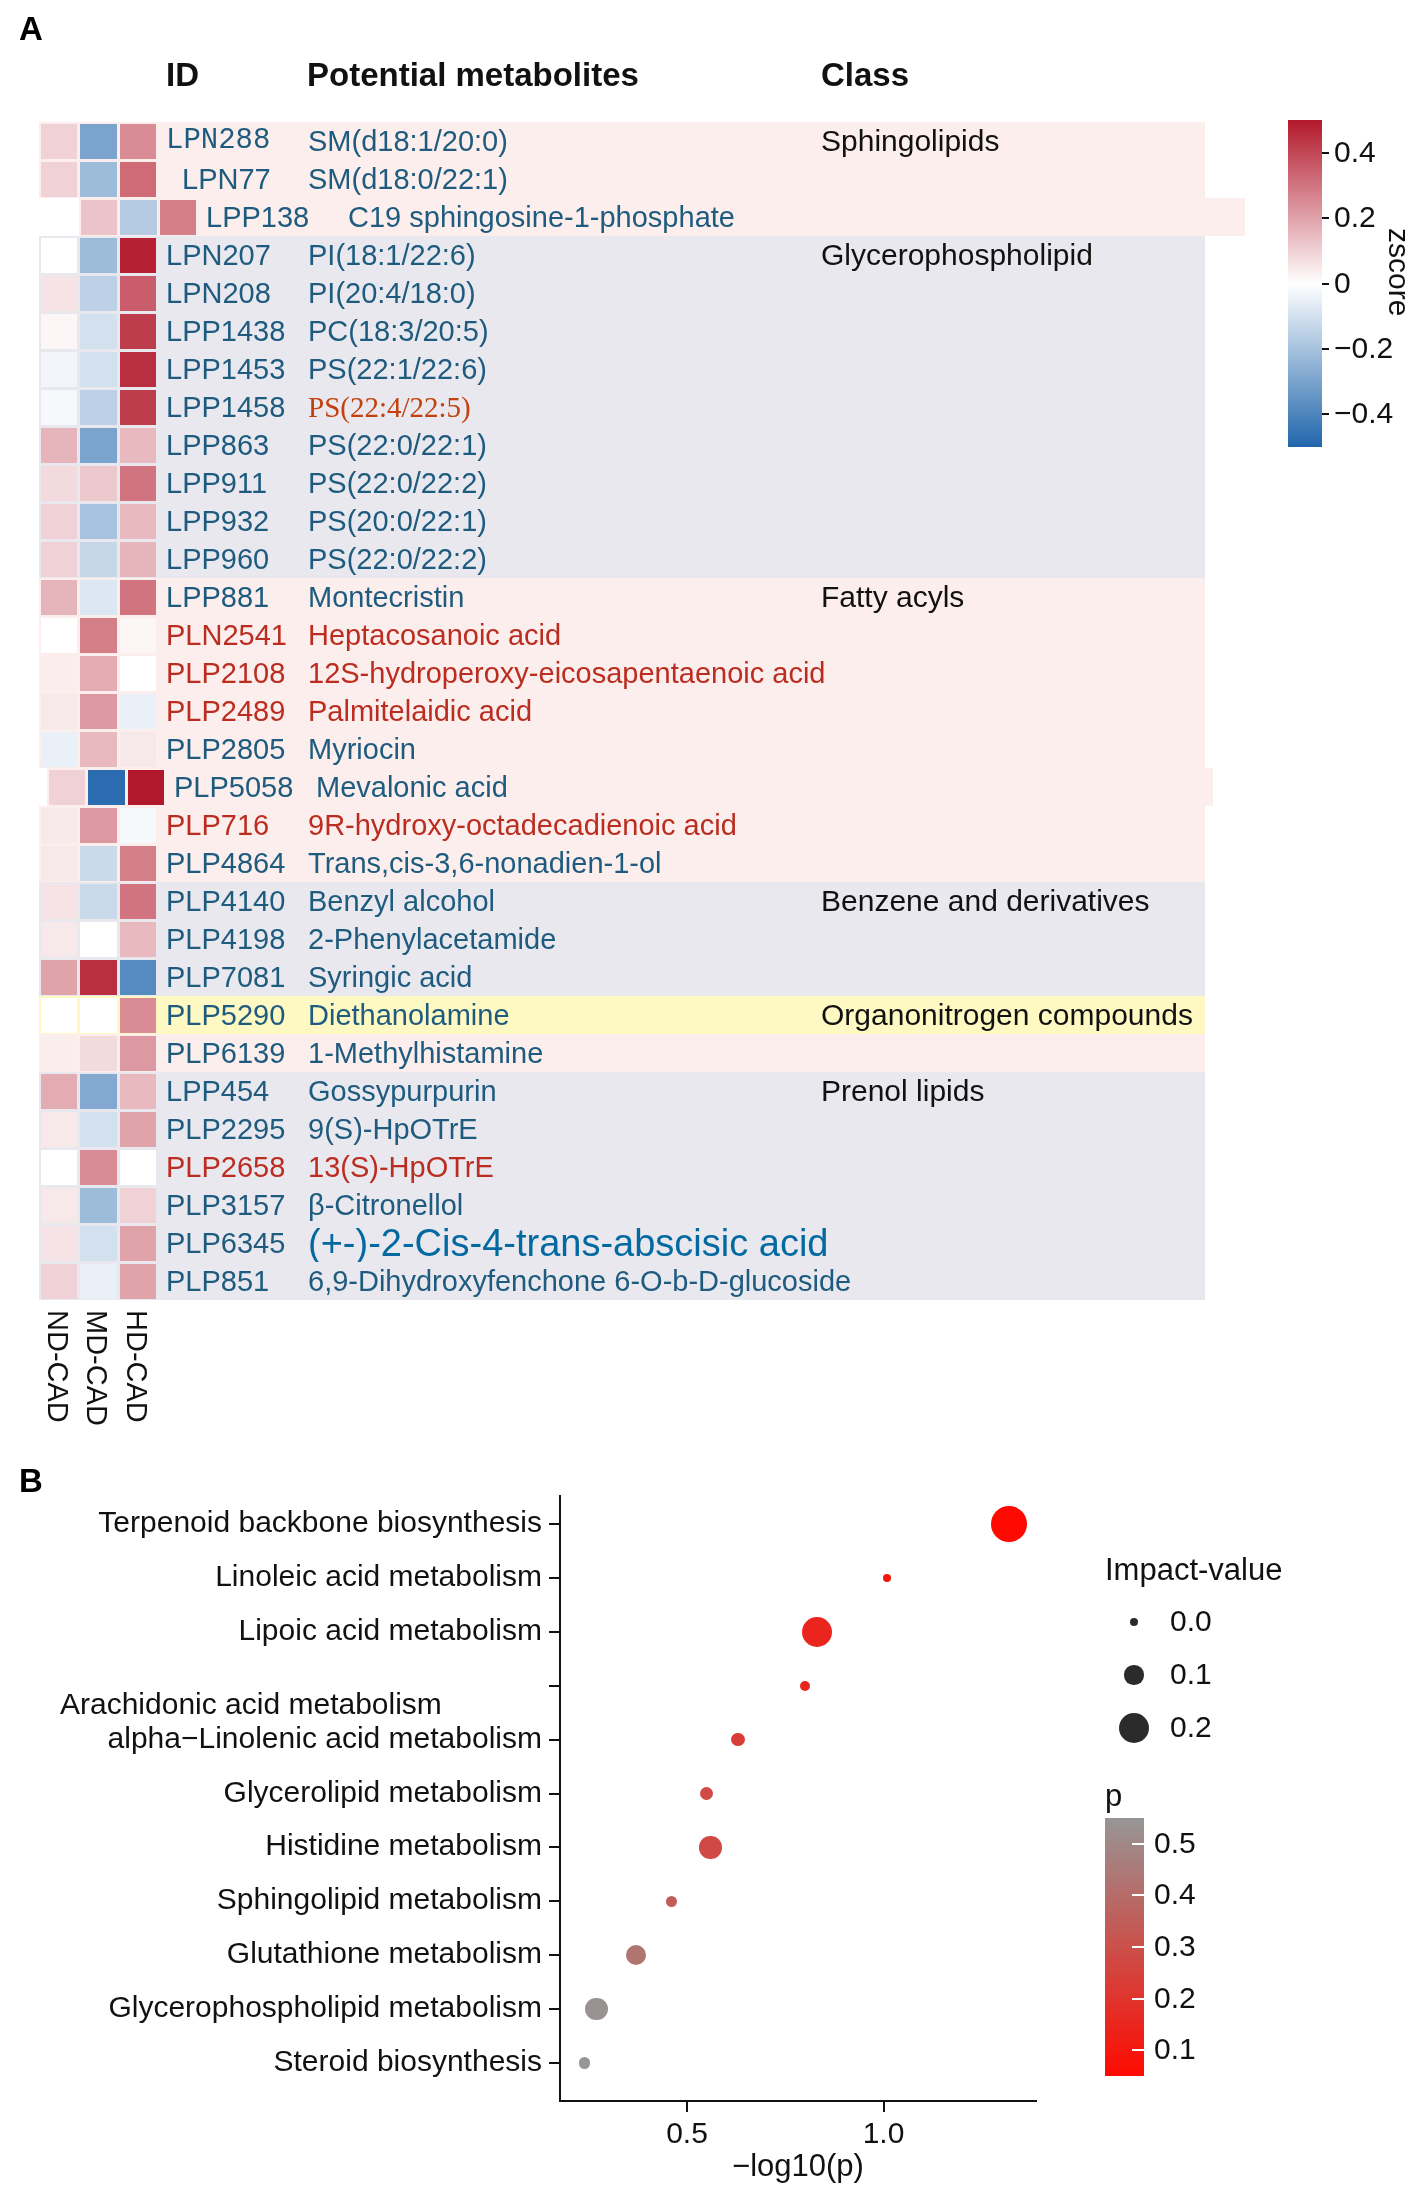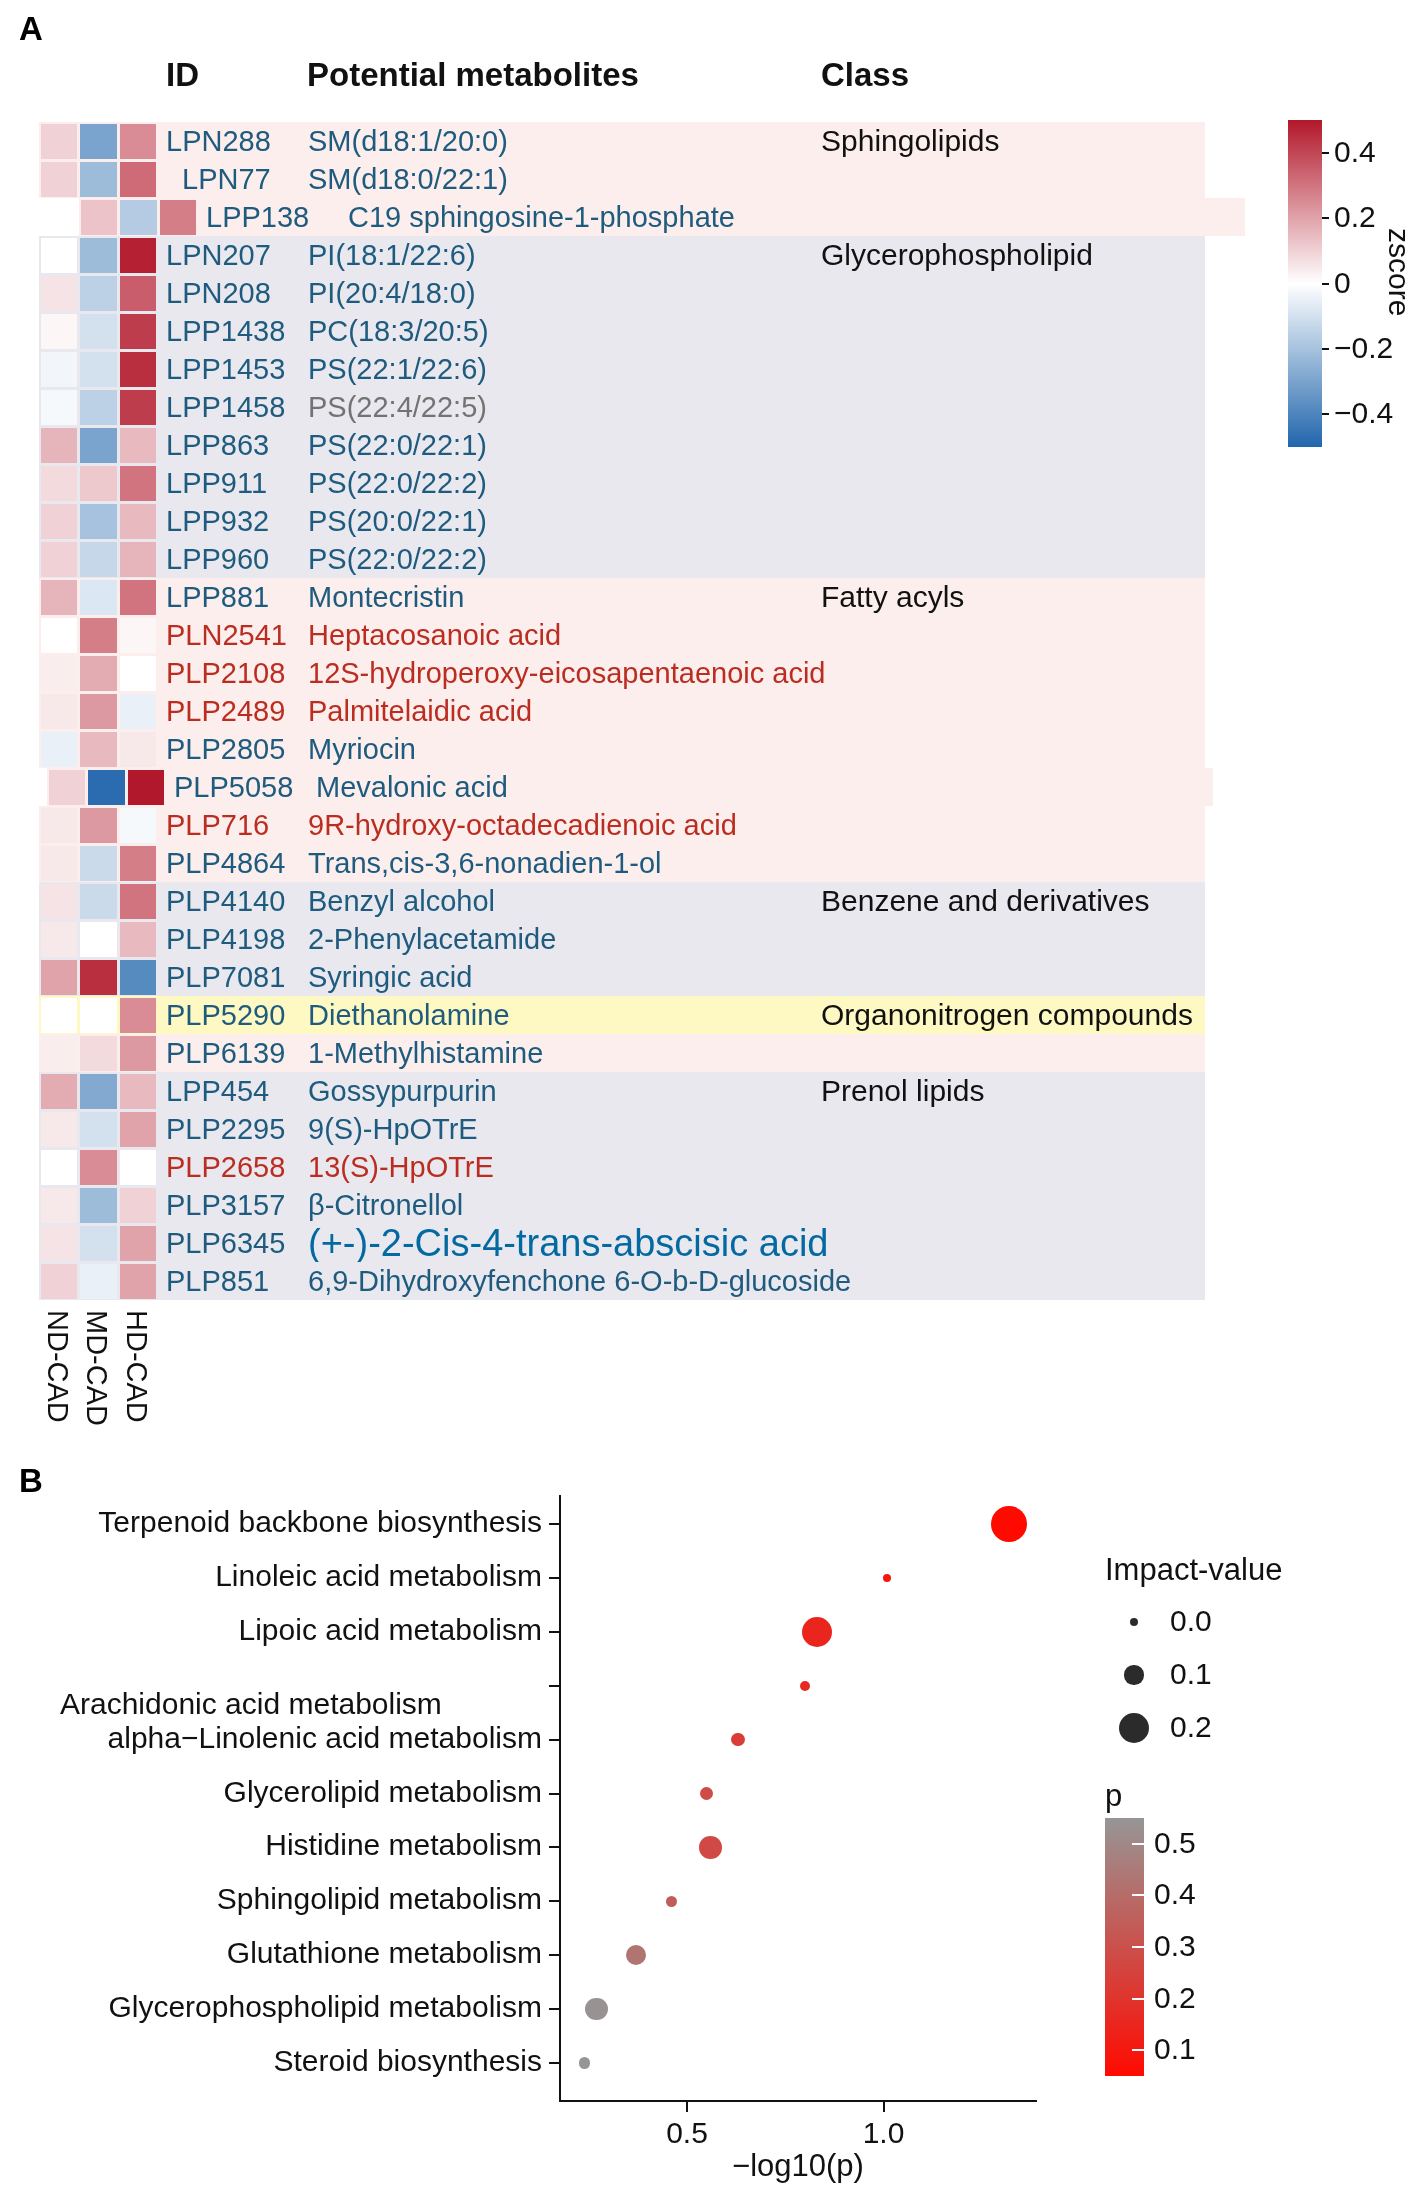--- a/index.html
+++ b/index.html
@@ -19,21 +19,21 @@
   <div class="panel-label" style="left:19px;top:10px">A</div>
   <div class="hm-header" style="left:166px">ID</div>
   <div class="hm-header" style="left:307px">Potential metabolites</div>
   <div class="hm-header" style="left:821px">Class</div>
 
   <div id="heatmap" class="abs" style="position: absolute; left: 39px; top: 122px; width: 1166px; height: 1178px;">
       <div style="position: absolute; left: 0px; top: 0px; width: 1166px; height: 38px; background: rgb(251, 238, 236);">
         <div style="position: absolute; left: 1.5px; top: 1.5px; width: 36.5px; height: 35px; background: rgb(240, 209, 213);"></div>
         <div style="position: absolute; left: 41px; top: 1.5px; width: 36.5px; height: 35px; background: rgb(122, 163, 205);"></div>
         <div style="position: absolute; left: 80.5px; top: 1.5px; width: 36.5px; height: 35px; background: rgb(217, 140, 149);"></div>
-        <div style="position: absolute; left: 127px; top: 0px; height: 38px; line-height: 38px; font-size: 29px; color: rgb(30, 91, 126); white-space: nowrap;">LPN288</div>
+        <div style="position: absolute; left: 127px; top: 0px; height: 38px; line-height: 38px; font-size: 29px; color: rgb(30, 91, 126); white-space: nowrap; font-family: Liberation Mono, monospace;">LPN288</div>
         <div style="position: absolute; left: 269px; top: 0px; height: 38px; line-height: 38px; font-size: 29px; color: rgb(30, 91, 126); white-space: nowrap;">SM(d18:1/20:0)</div>
         <div style="position: absolute; left: 782px; top: 0px; height: 38px; line-height: 38px; font-size: 30px; color: rgb(17, 17, 17); white-space: nowrap;">Sphingolipids</div>
       </div>
       <div style="position: absolute; left: 0px; top: 38px; width: 1166px; height: 38px; background: rgb(251, 238, 236);">
         <div style="position: absolute; left: 1.5px; top: 1.5px; width: 36.5px; height: 35px; background: rgb(240, 209, 213);"></div>
         <div style="position: absolute; left: 41px; top: 1.5px; width: 36.5px; height: 35px; background: rgb(157, 188, 218);"></div>
         <div style="position: absolute; left: 80.5px; top: 1.5px; width: 36.5px; height: 35px; background: rgb(206, 107, 119);"></div>
         <div style="position: absolute; left: 127px; top: 0px; height: 38px; line-height: 38px; font-size: 29px; color: rgb(30, 91, 126); white-space: nowrap; margin-left: 16px;">LPN77</div>
         <div style="position: absolute; left: 269px; top: 0px; height: 38px; line-height: 38px; font-size: 29px; color: rgb(30, 91, 126); white-space: nowrap;">SM(d18:0/22:1)</div>
       </div>
@@ -71,21 +71,21 @@
         <div style="position: absolute; left: 41px; top: 1.5px; width: 36.5px; height: 35px; background: rgb(211, 224, 238);"></div>
         <div style="position: absolute; left: 80.5px; top: 1.5px; width: 36.5px; height: 35px; background: rgb(186, 47, 64);"></div>
         <div style="position: absolute; left: 127px; top: 0px; height: 38px; line-height: 38px; font-size: 29px; color: rgb(30, 91, 126); white-space: nowrap;">LPP1453</div>
         <div style="position: absolute; left: 269px; top: 0px; height: 38px; line-height: 38px; font-size: 29px; color: rgb(30, 91, 126); white-space: nowrap;">PS(22:1/22:6)</div>
       </div>
       <div style="position: absolute; left: 0px; top: 266px; width: 1166px; height: 38px; background: rgb(232, 232, 238);">
         <div style="position: absolute; left: 1.5px; top: 1.5px; width: 36.5px; height: 35px; background: rgb(246, 249, 252);"></div>
         <div style="position: absolute; left: 41px; top: 1.5px; width: 36.5px; height: 35px; background: rgb(188, 209, 230);"></div>
         <div style="position: absolute; left: 80.5px; top: 1.5px; width: 36.5px; height: 35px; background: rgb(190, 61, 77);"></div>
         <div style="position: absolute; left: 127px; top: 0px; height: 38px; line-height: 38px; font-size: 29px; color: rgb(30, 91, 126); white-space: nowrap;">LPP1458</div>
-        <div style="position: absolute; left: 269px; top: 0px; height: 38px; line-height: 38px; font-size: 29px; color: #737373; white-space: nowrap;">PS(22:4/22:5)</div>
+        <div style="position: absolute; left: 269px; top: 0px; height: 38px; line-height: 38px; font-size: 29px; color: #c2410c; white-space: nowrap; font-family: Liberation Serif, serif;">PS(22:4/22:5)</div>
       </div>
       <div style="position: absolute; left: 0px; top: 304px; width: 1166px; height: 38px; background: rgb(232, 232, 238);">
         <div style="position: absolute; left: 1.5px; top: 1.5px; width: 36.5px; height: 35px; background: rgb(230, 181, 187);"></div>
         <div style="position: absolute; left: 41px; top: 1.5px; width: 36.5px; height: 35px; background: rgb(122, 163, 205);"></div>
         <div style="position: absolute; left: 80.5px; top: 1.5px; width: 36.5px; height: 35px; background: rgb(232, 186, 191);"></div>
         <div style="position: absolute; left: 127px; top: 0px; height: 38px; line-height: 38px; font-size: 29px; color: rgb(30, 91, 126); white-space: nowrap;">LPP863</div>
         <div style="position: absolute; left: 269px; top: 0px; height: 38px; line-height: 38px; font-size: 29px; color: rgb(30, 91, 126); white-space: nowrap;">PS(22:0/22:1)</div>
       </div>
       <div style="position: absolute; left: 0px; top: 342px; width: 1166px; height: 38px; background: rgb(232, 232, 238);">
         <div style="position: absolute; left: 1.5px; top: 1.5px; width: 36.5px; height: 35px; background: rgb(243, 218, 221);"></div>

